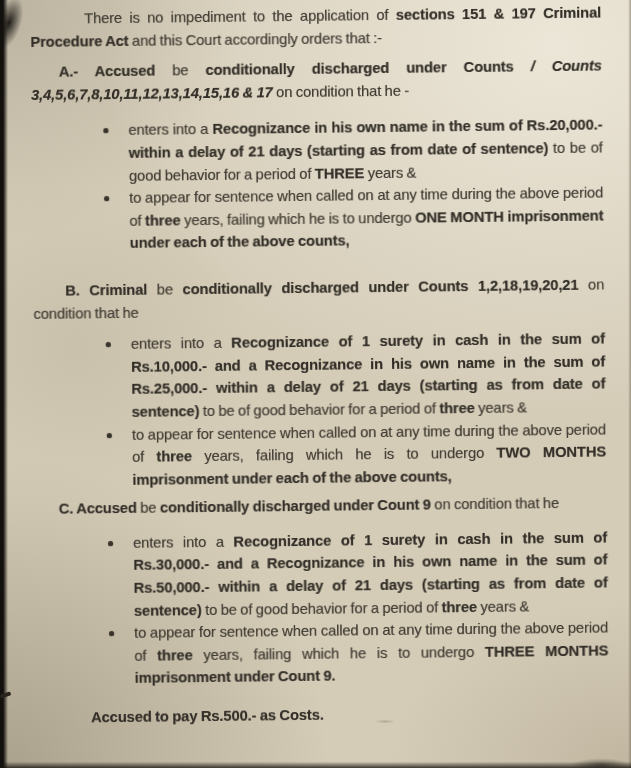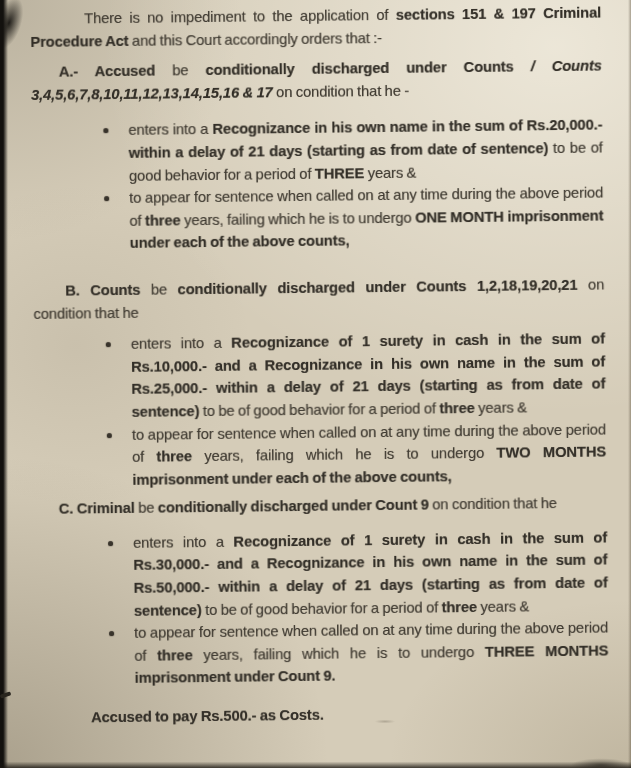--- a/index.html
+++ b/index.html
@@ -77,32 +77,32 @@
     <div class="bullets" data-name="section-a-bullets">
       <div class="bullet" data-name="bullet-item">
         <span class="marker" data-name="bullet-icon"></span>
         <div class="para btext" data-name="bullet-text"><span class="" data-name="text-run">enters into a </span><span class="b" data-name="text-run">Recognizance in his own name in the sum of Rs.20,000.- within a delay of 21 days (starting as from date of sentence)</span><span class="" data-name="text-run"> to be of good behavior for a period of </span><span class="b" data-name="text-run">THREE</span><span class="" data-name="text-run"> years &amp;</span></div>
       </div>
       <div class="bullet" data-name="bullet-item">
         <span class="marker" data-name="bullet-icon"></span>
         <div class="para btext" data-name="bullet-text"><span class="" data-name="text-run">to appear for sentence when called on at any time during the above period of </span><span class="b" data-name="text-run">three</span><span class="" data-name="text-run"> years, failing which he is to undergo </span><span class="b" data-name="text-run">ONE MONTH imprisonment under each of the above counts,</span></div>
       </div>
     </div>
-    <div class="para" data-name="section-b-heading"><span class="b" data-name="text-run">B. Counts</span><span class="" data-name="text-run"> be </span><span class="b" data-name="text-run">conditionally discharged under Counts 1,2,18,19,20,21</span><span class="" data-name="text-run"> on condition that he</span></div>
+    <div class="para" data-name="section-b-heading"><span class="b" data-name="text-run">B. Criminal</span><span class="" data-name="text-run"> be </span><span class="b" data-name="text-run">conditionally discharged under Counts 1,2,18,19,20,21</span><span class="" data-name="text-run"> on condition that he</span></div>
     <div class="bullets" data-name="section-b-bullets">
       <div class="bullet" data-name="bullet-item">
         <span class="marker" data-name="bullet-icon"></span>
         <div class="para btext" data-name="bullet-text"><span class="" data-name="text-run">enters into a </span><span class="b" data-name="text-run">Recognizance of 1 surety in cash in the sum of Rs.10,000.- and a Recognizance in his own name in the sum of Rs.25,000.- within a delay of 21 days (starting as from date of sentence)</span><span class="" data-name="text-run"> to be of good behavior for a period of </span><span class="b" data-name="text-run">three</span><span class="" data-name="text-run"> years &amp;</span></div>
       </div>
       <div class="bullet" data-name="bullet-item">
         <span class="marker" data-name="bullet-icon"></span>
         <div class="para btext" data-name="bullet-text"><span class="" data-name="text-run">to appear for sentence when called on at any time during the above period of </span><span class="b" data-name="text-run">three</span><span class="" data-name="text-run"> years, failing which he is to undergo </span><span class="b" data-name="text-run">TWO MONTHS imprisonment under each of the above counts,</span></div>
       </div>
     </div>
-    <div class="para" data-name="section-c-heading"><span class="b" data-name="text-run">C. Criminal</span><span class="" data-name="text-run"> be </span><span class="b" data-name="text-run">conditionally discharged under Count 9</span><span class="" data-name="text-run"> on condition that he</span></div>
+    <div class="para" data-name="section-c-heading"><span class="b" data-name="text-run">C. Accused</span><span class="" data-name="text-run"> be </span><span class="b" data-name="text-run">conditionally discharged under Count 9</span><span class="" data-name="text-run"> on condition that he</span></div>
     <div class="bullets" data-name="section-c-bullets">
       <div class="bullet" data-name="bullet-item">
         <span class="marker" data-name="bullet-icon"></span>
         <div class="para btext" data-name="bullet-text"><span class="" data-name="text-run">enters into a </span><span class="b" data-name="text-run">Recognizance of 1 surety in cash in the sum of Rs.30,000.- and a Recognizance in his own name in the sum of Rs.50,000.- within a delay of 21 days (starting as from date of sentence)</span><span class="" data-name="text-run"> to be of good behavior for a period of </span><span class="b" data-name="text-run">three</span><span class="" data-name="text-run"> years &amp;</span></div>
       </div>
       <div class="bullet" data-name="bullet-item">
         <span class="marker" data-name="bullet-icon"></span>
         <div class="para btext" data-name="bullet-text"><span class="" data-name="text-run">to appear for sentence when called on at any time during the above period of </span><span class="b" data-name="text-run">three</span><span class="" data-name="text-run"> years, failing which he is to undergo </span><span class="b" data-name="text-run">THREE MONTHS imprisonment under Count 9.</span></div>
       </div>
     </div>

